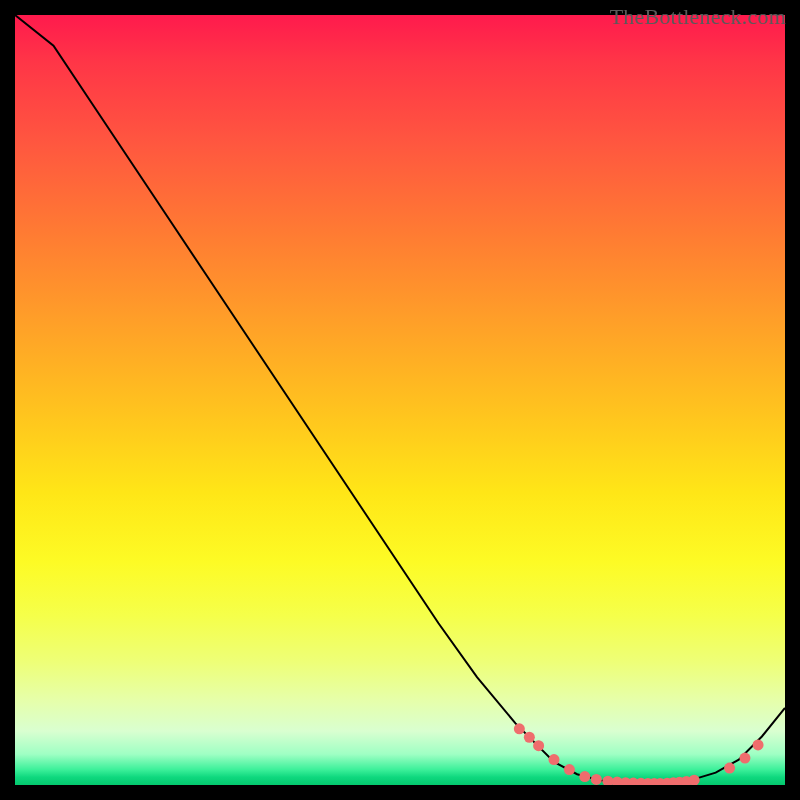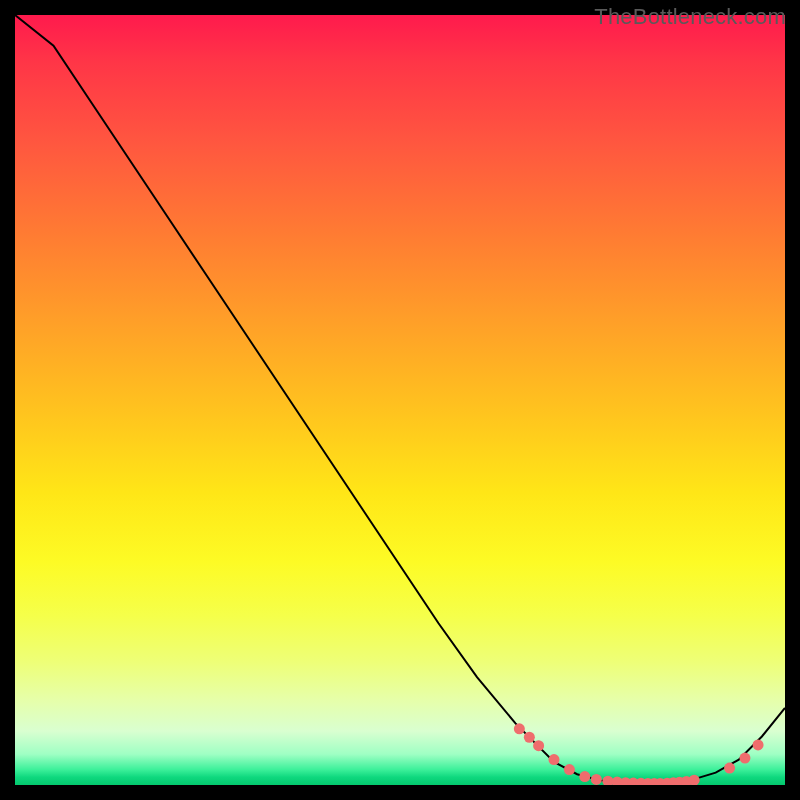--- a/index.html
+++ b/index.html
@@ -13,20 +13,21 @@
   }
   .watermark {
     position: absolute;
     top: 4px;
     right: 14px;
     color: #5a5a5a;
     font-size: 22px;
     font-weight: 500;
     letter-spacing: 0.2px;
     z-index: 10;
+    font-family: Liberation Serif, serif;
   }
   .plot-area {
     position: absolute;
     left: 15px;
     top: 15px;
     width: 770px;
     height: 770px;
     background: linear-gradient(to bottom,
       #ff1a4d 0%,
       #ff3547 6%,

